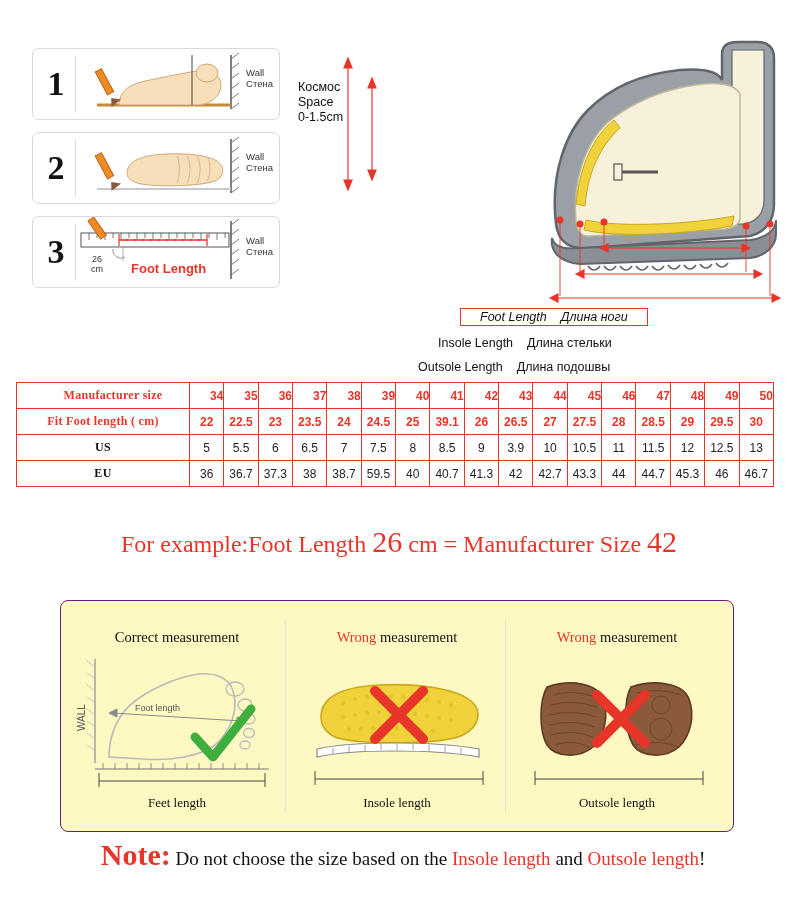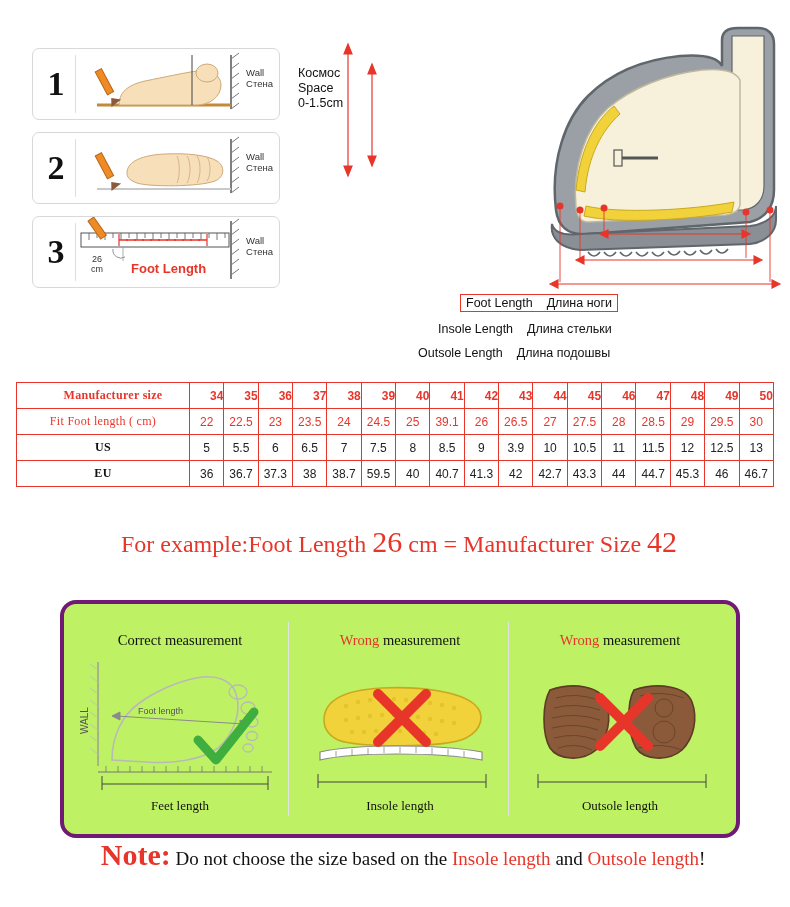--- a/index.html
+++ b/index.html
@@ -85,44 +85,45 @@
     font-size: 9px;
     color: #333;
     text-align: center;
     line-height: 9.5px;
   }
 
   
   .shoe-area {
     position: absolute;
     left: 288px;
-    top: 10px;
+    top: 24px;
     width: 500px;
     height: 360px;
   }
   .space-label {
     position: absolute;
     left: 10px;
     top: 56px;
     font-size: 12.5px;
     line-height: 15px;
     color: #111;
   }
   .meas-row {
     position: absolute;
     font-size: 12.5px;
     color: #111;
     white-space: nowrap;
   }
   .meas-row .ru { color: #111; }
   .foot-length-box {
     border: 1.6px solid #e8352a;
-    padding: 1px 5px;
+    padding: 1px 19px;
     background: #fff;
     display: inline-block;
+    font-style: italic;
   }
   .foot-length-box .en { color: #111; }
 
   
   .size-table-wrap {
     position: absolute;
     top: 382px;
     left: 16px;
     width: 758px;
   }
@@ -139,21 +140,21 @@
     color: #222;
     padding: 0;
   }
   table.size-table td.rowhead {
     width: 152px;
     font-weight: bold;
     font-family: "Liberation Serif", serif;
     letter-spacing: 0.3px;
   }
   table.size-table tr.r1 td { color: #e8352a; font-weight: bold; padding-left: 20px; }
-  table.size-table tr.r2 td { color: #e8352a; font-weight: normal; }
+  table.size-table tr.r2 td { color: #e8352a; font-weight: bold; }
   table.size-table tr.r3 td.rowhead,
   table.size-table tr.r4 td.rowhead { color: #111; }
 
   
   .example-line {
     position: absolute;
     top: 525px;
     left: 4px;
     width: 790px;
     text-align: center;
@@ -164,23 +165,23 @@
   }
   .example-line .big { font-size: 30px; }
 
   
   .bottom-panel {
     position: absolute;
     top: 600px;
     left: 60px;
     width: 672px;
     height: 230px;
-    border: 4px solid #701a75;
-    border-radius: 16px;
-    background: #bef264;
+    border: 1px solid #701a75;
+    border-radius: 8px;
+    background: #fef9c3;
   }
   .bp-cell {
     position: absolute;
     top: 14px;
     height: 200px;
     width: 208px;
   }
   .bp-cell.c1 { left: 12px; }
   .bp-cell.c2 { left: 232px; }
   .bp-cell.c3 { left: 452px; }

